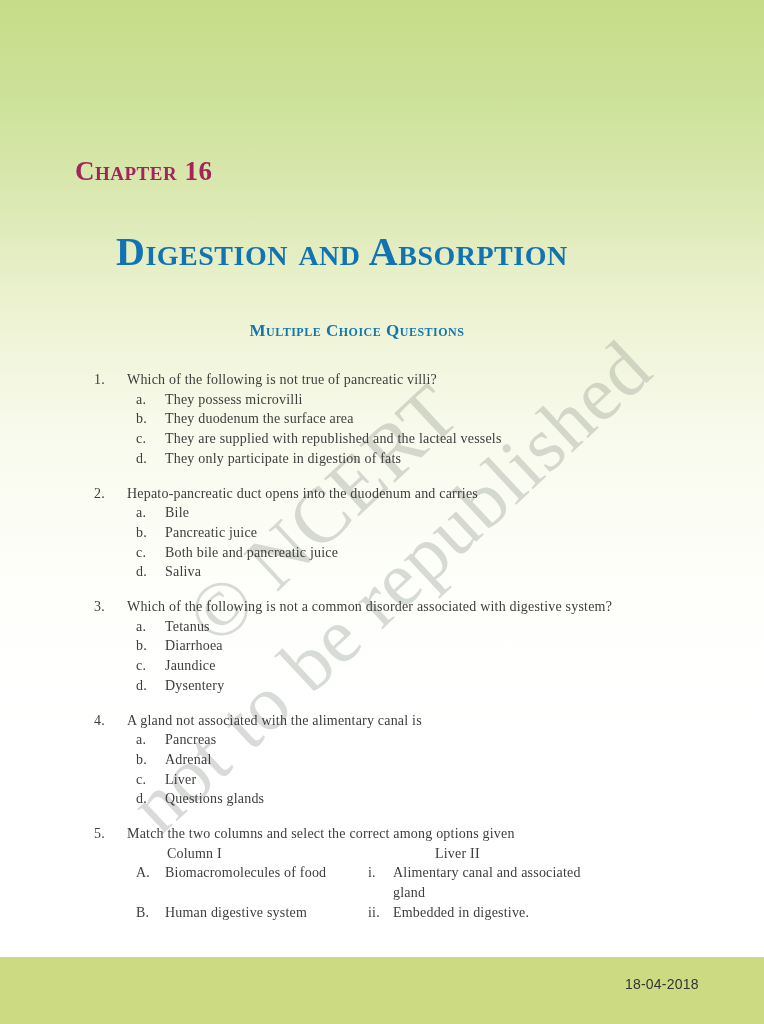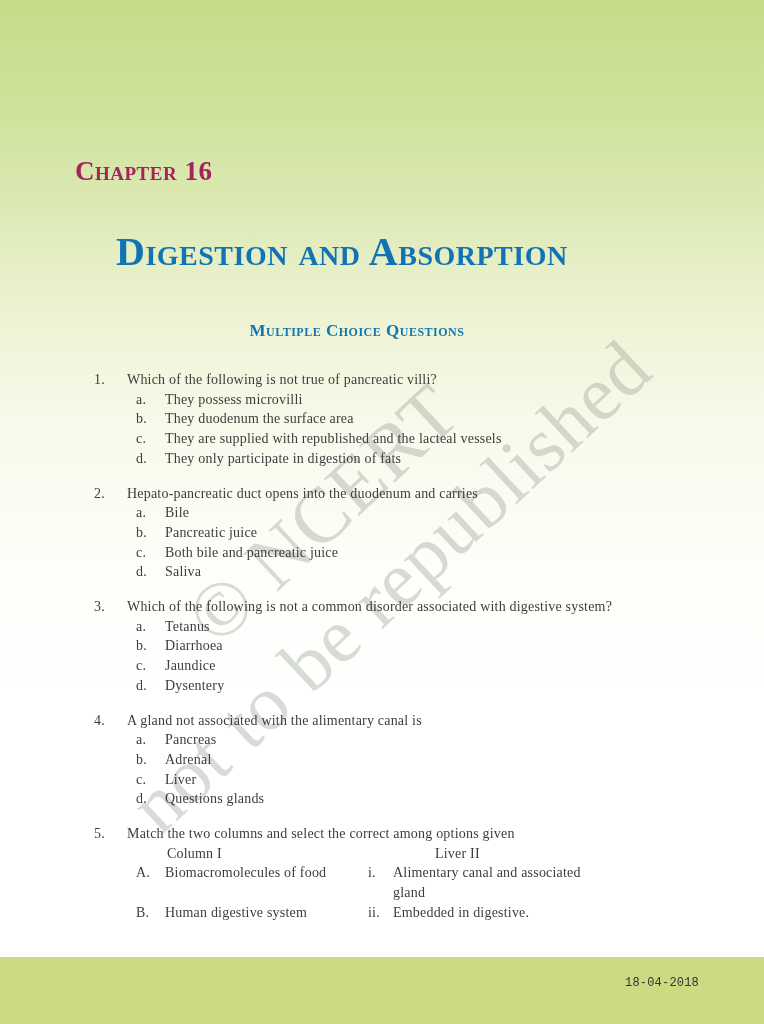--- a/index.html
+++ b/index.html
@@ -91,22 +91,22 @@
   .col1-header { position: absolute; left: 92px; }
   .col2-header { position: absolute; left: 360px; }
   .match-row { display: flex; align-items: flex-start; }
   .m-left-label { margin-left: 61px; width: 29px; flex: none; }
   .m-left-text { width: 203px; flex: none; }
   .m-right-label { width: 25px; flex: none; }
   .m-right-text { width: 190px; flex: none; }
   .date-stamp {
     position: absolute;
     left: 625px; top: 976px;
-    font-family: Liberation Mono, monospace;
-    font-size: 12px;
+    font-family: Liberation Sans, sans-serif;
+    font-size: 14px;
     letter-spacing: 0.2px;
     color: #333333;
     z-index: 3;
   }
 </style>
 </head>
 <body>
 
 <div class="page">
 

